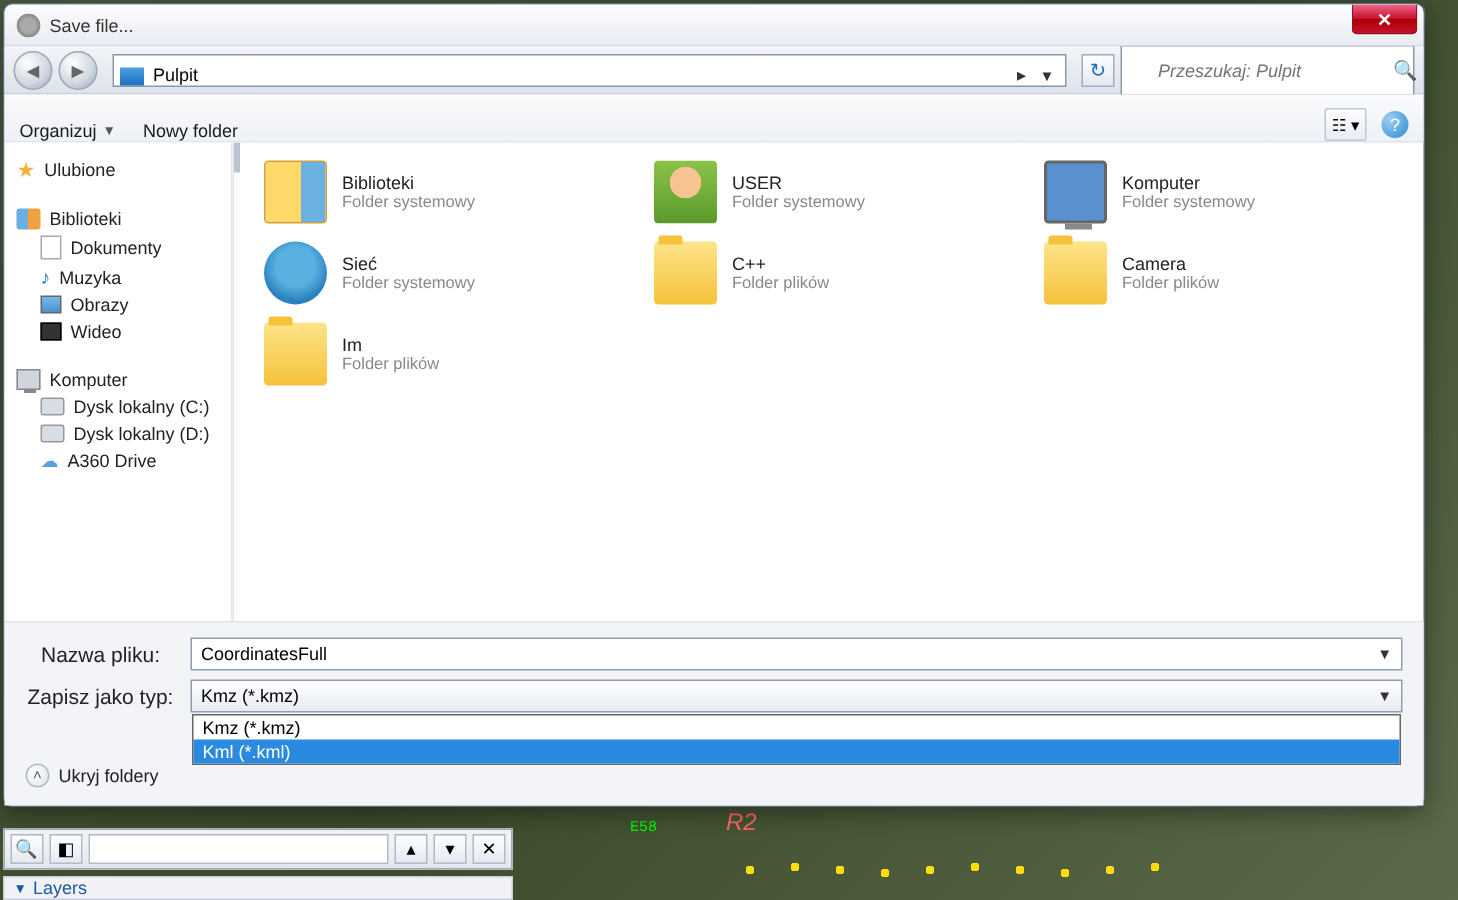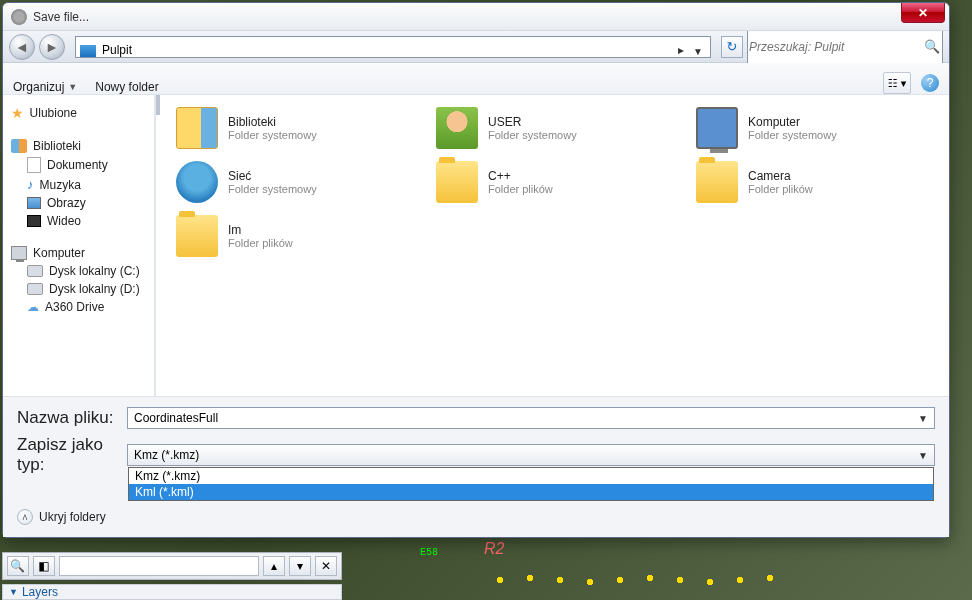--- a/index.html
+++ b/index.html
@@ -18,21 +18,21 @@
 .closebtn::before { content:"✕"; font-weight:bold; }
 
 .navbar { height: 32px; background: linear-gradient(#f2f4f8, #dde3ec); border-bottom: 1px solid #c7ced9; display:flex; align-items:center; padding: 0 6px; gap:4px; }
 .navcircle { width:26px; height:26px; border-radius:50%; background: radial-gradient(circle at 35% 30%, #fff, #cfd6e0 60%, #9aa6b8); border:1px solid #9aa6b8; cursor:pointer; display:flex; align-items:center; justify-content:center; color:#666; font-size:14px;}
 .addressbar { flex:1; height: 22px; background:#fff; border:1px solid #8895a8; display:flex; align-items:flex-end; padding:0 4px; margin: 0 6px; }
 .addr-ico { width:16px; height:12px; background: linear-gradient(#4aa0e0, #1a70c0); margin-right:6px; }
 .addr-txt { font-size:12px; flex:1;}
 .addr-chev { font-size:12px; color:#333; padding:0 6px; }
 .addr-drop { width:16px; text-align:center; color:#333; font-size:10px; cursor:pointer;}
 .refresh-ico { width:22px; height:22px; border:1px solid #a0acc0; background:linear-gradient(#fefefe,#e4e9f0); display:flex; align-items:center; justify-content:center; color:#196ac0; font-size:13px; cursor:pointer;}
-.searchbox { width: 196px; height:34px; border:1px solid #8895a8; background:#fff; display:flex; align-items:center; padding:0 1px; }
+.searchbox { width: 196px; height:34px; border:1px solid #8895a8; background:#fff; display:flex; align-items:center; padding:0 24px; }
 .searchbox input { border:none; outline:none; flex:1; font-size:12px; font-style:italic; color:#888; }
 .search-ico { color:#2a6ec0; font-size:13px; }
 
 .toolbar { height: 32px; background: linear-gradient(#fafbfc, #eef1f6); border-bottom: 1px solid #dfe4ec; display:flex; align-items:flex-end; padding:0 10px; gap:18px; }
 .tb-item { font-size: 12px; color:#1a1a1a; cursor:pointer; display:flex; align-items:center; gap:4px;}
 .tb-item .drop { font-size:9px; color:#555; }
 .tb-right { margin-left:auto; display:flex; gap:10px; align-items:center; }
 .viewbtn { width:28px; height:22px; border:1px solid #c0c8d4; background:linear-gradient(#fefefe,#e8ecf2); border-radius:2px; display:flex; align-items:center; justify-content:center; font-size:11px; cursor:pointer;}
 .helpbtn { width:18px; height:18px; border-radius:50%; background:radial-gradient(circle at 30% 30%, #9ecff5, #2a8ad0); color:#fff; font-size:12px; display:flex; align-items:center; justify-content:center; cursor:pointer;}
 
@@ -63,21 +63,21 @@
 .user-big { background: radial-gradient(circle at 50% 35%, #f5c490 30%, transparent 31%), linear-gradient(#8bc34a, #5a9a2a); border-radius:3px;}
 .computer-big { background:#5a90d0; border:2px solid #666; border-radius:3px; position:relative;}
 .computer-big::after{content:"";position:absolute;bottom:-6px;left:12px;width:18px;height:4px;background:#888;}
 .net-big { background: radial-gradient(circle at 50% 40%, #5ab0e0 40%, #2a80c0 70%); border-radius:50%;}
 .file-meta { display:flex; flex-direction:column; justify-content:center;}
 .file-name { font-size:12px; color:#222;}
 .file-sub { font-size:11px; color:#888;}
 
 .bottom-area { border-top:1px solid #dfe4ec; background:#f2f4f8; padding:10px 14px 12px 14px; }
 .form-row { display:flex; align-items:center; margin-bottom:6px;}
-.form-label { width: 110px; text-align:left; font-size:17px; color:#222; padding-right:10px;}
+.form-label { width: 110px; text-align:center; font-size:14px; color:#222; padding-right:10px;}
 .form-field { flex:1; height:22px; border:1px solid #909cb0; background:#fff; font-size:12px; padding:0 6px; display:flex; align-items:center; justify-content:space-between;}
 .form-field .drop-ar { font-size:10px; color:#333; cursor:pointer;}
 .combo { position:relative; }
 .combo-display { background: linear-gradient(#fefefe,#e8ecf2); }
 .combo-list { position:absolute; top:22px; left:0; right:0; background:#fff; border:1px solid #666; z-index:20;}
 .combo-opt { font-size:12px; padding:1px 6px; cursor:pointer;}
 .combo-opt.sel { background:#2a8ae0; color:#fff;}
 
 .action-row { display:flex; align-items:center; margin-top:34px;}
 .hide-toggle { display:flex; align-items:center; gap:6px; font-size:12px; color:#222; cursor:pointer;}

